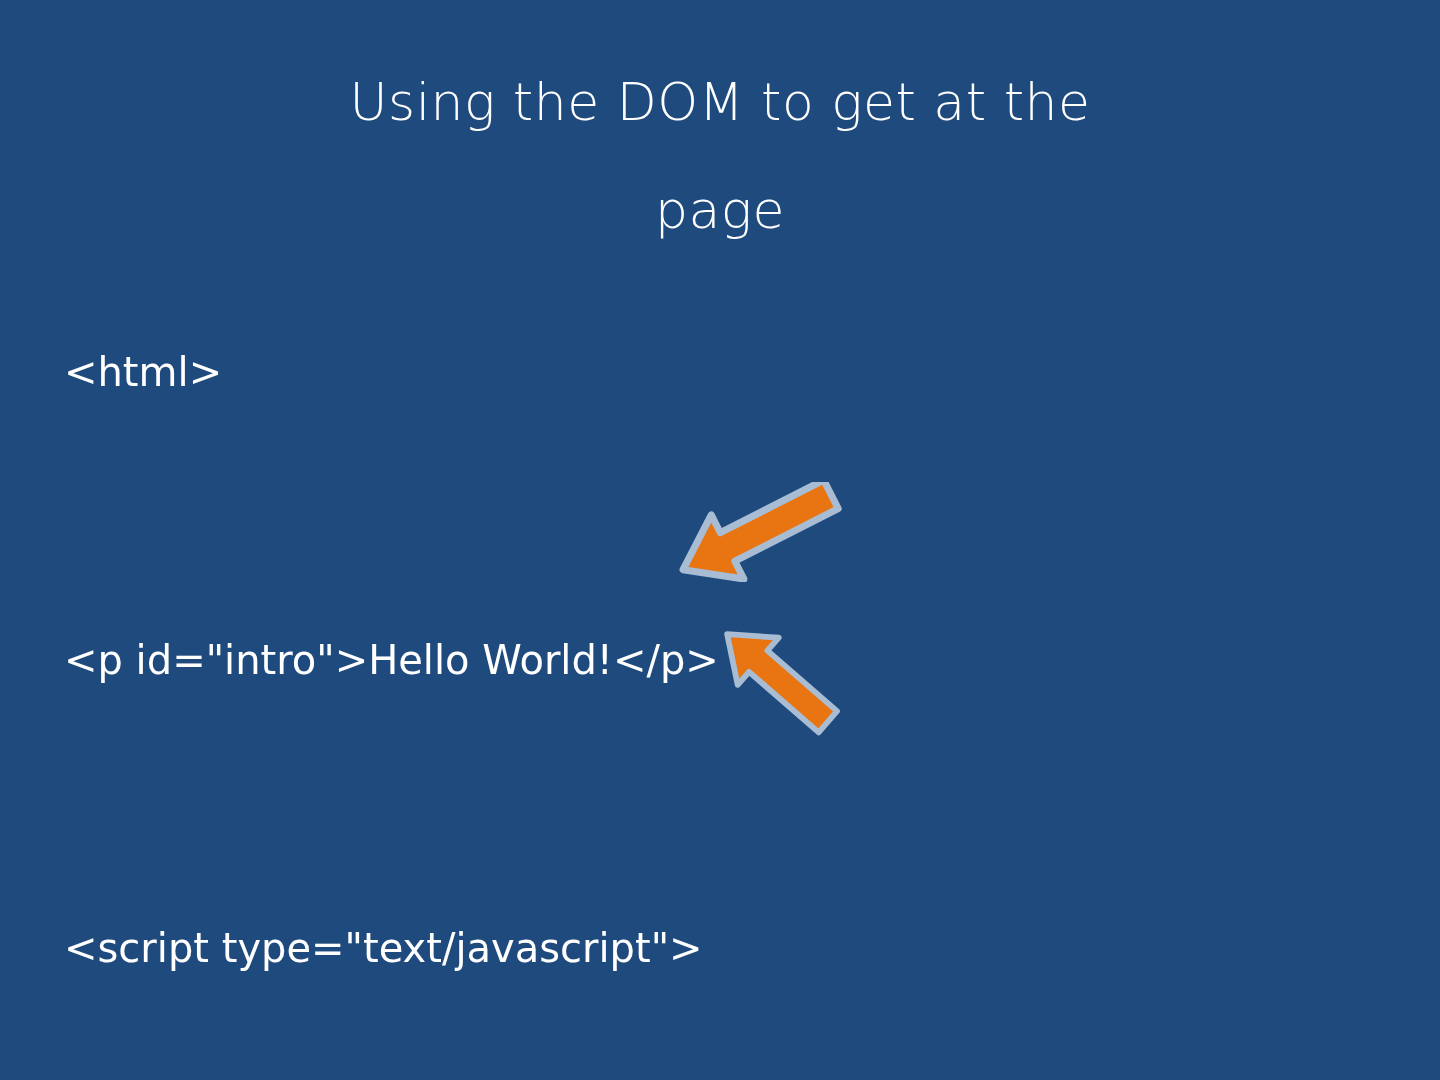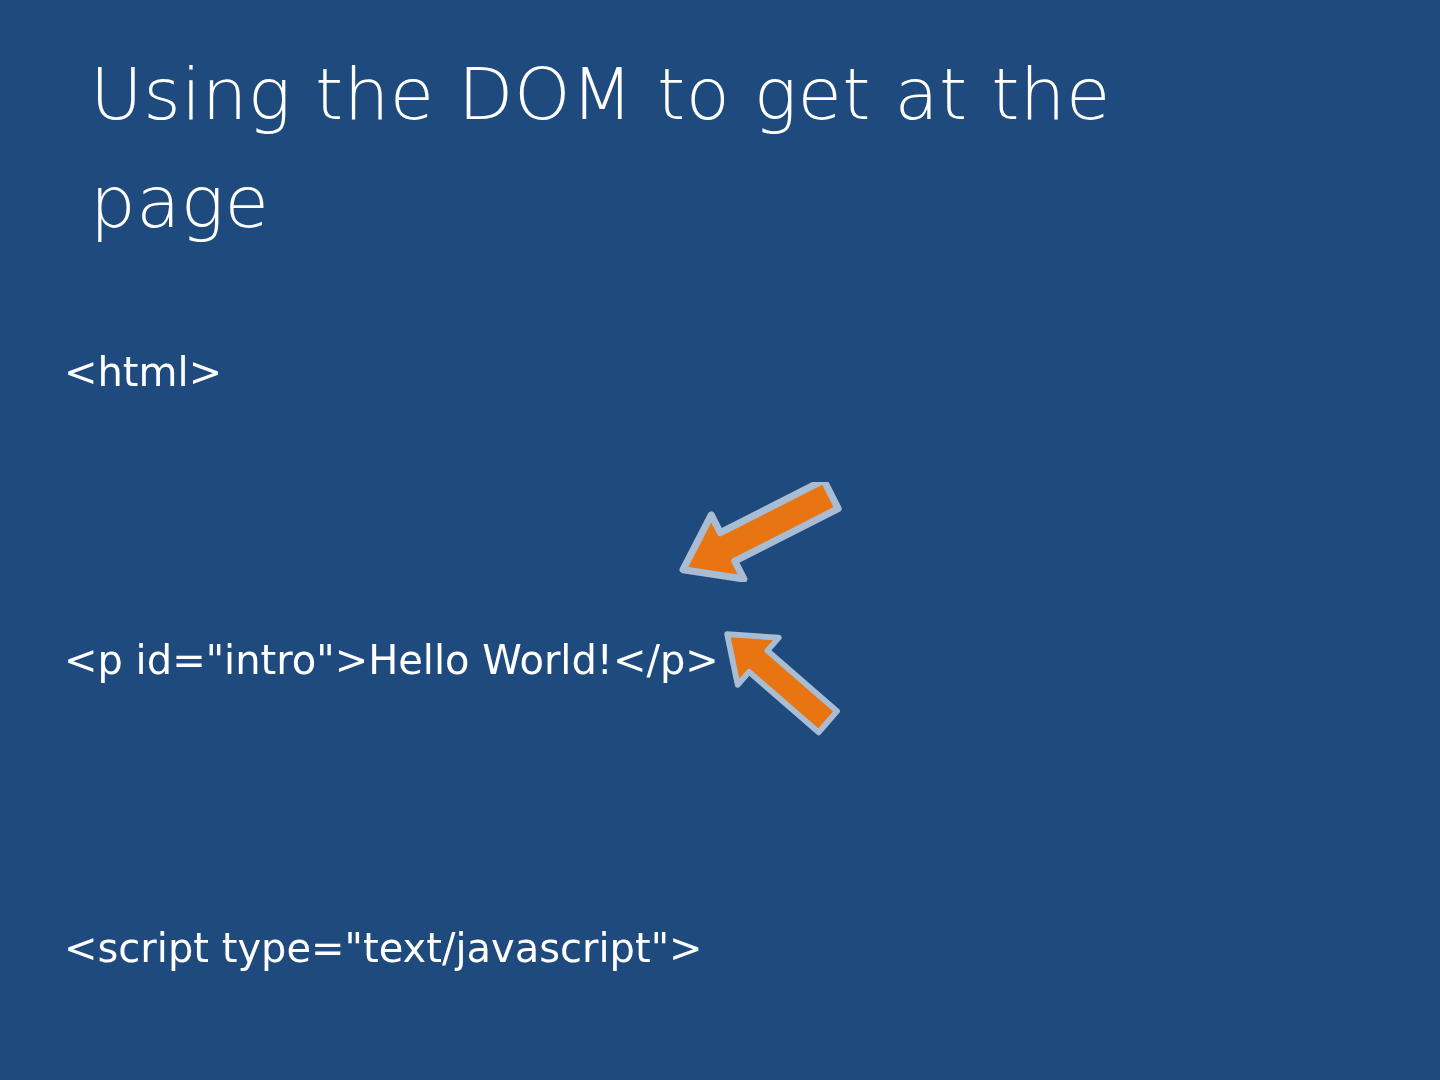--- a/index.html
+++ b/index.html
@@ -18,27 +18,27 @@
     width: 1440px;
     height: 1080px;
     background: #1F4A7D;
     overflow: hidden;
   }
 
   
   #slide-title {
     position: absolute;
     left: 90px;
-    top: 40px;
+    top: 48px;
     width: 1260px;
-    text-align: left;
+    text-align: center;
     color: #FFFFFF;
     font-family: "DejaVu Sans", sans-serif;
     font-weight: 300;
-    font-size: 72px;
+    font-size: 52px;
     line-height: 108px;
     letter-spacing: 0.5px;
     white-space: pre-wrap;
   }
 
   
   #code-block {
     position: absolute;
     left: 64px;
     top: 252px;

